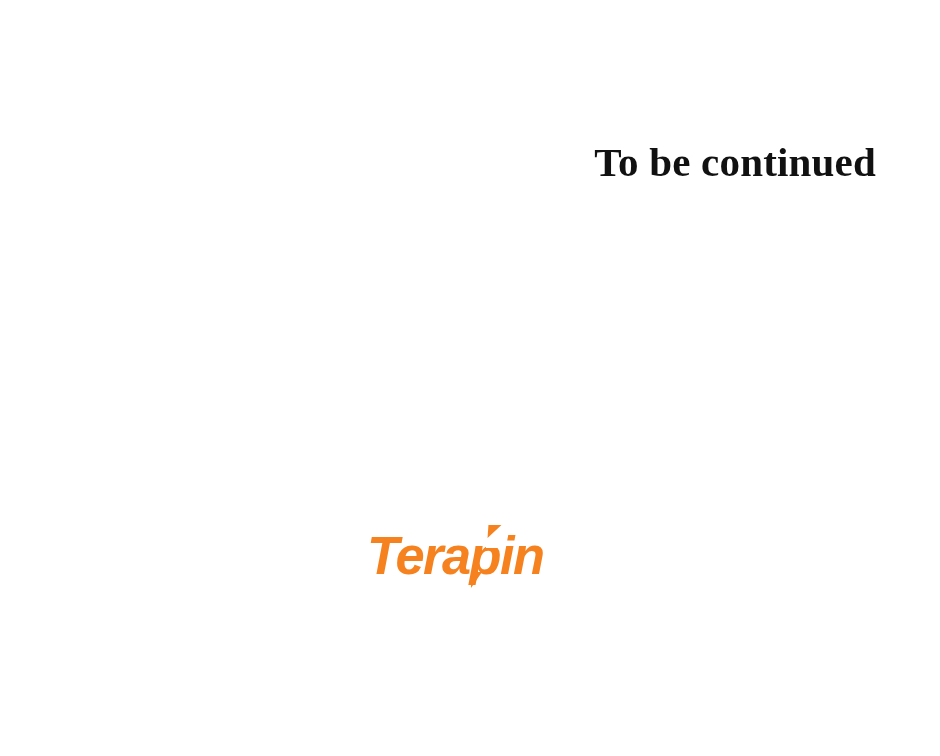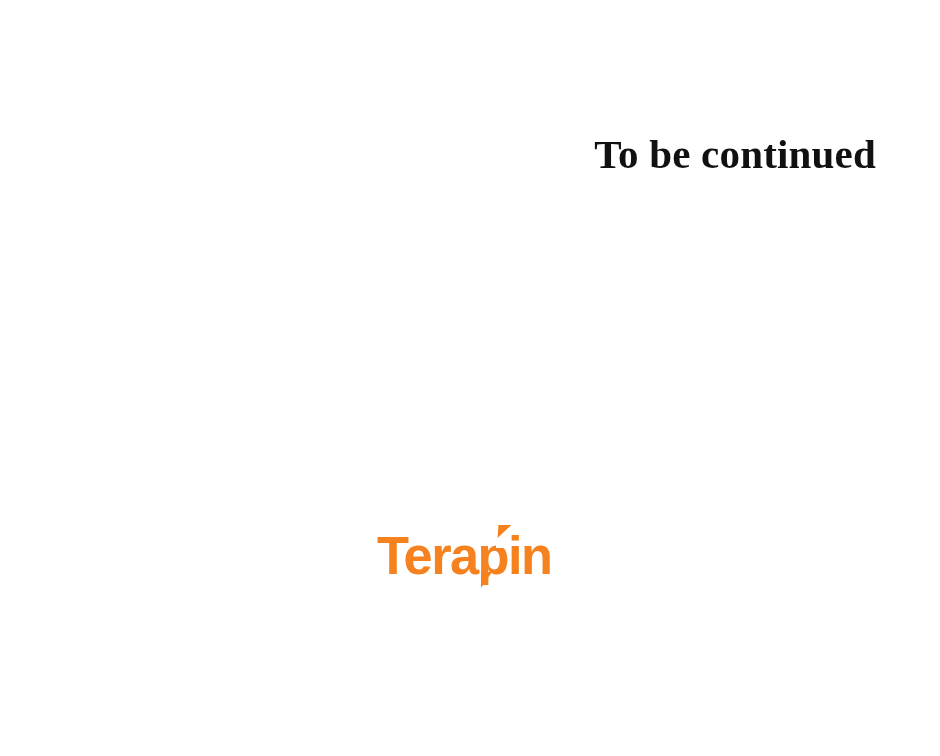--- a/index.html
+++ b/index.html
@@ -19,39 +19,40 @@
     position: relative;
     width: 940px;
     height: 756px;
     background: #ffffff;
   }
 
   
   .slide-title {
     position: absolute;
     left: 0;
-    top: 130px;
+    top: 138px;
     width: 876px;
     text-align: right;
     font-family: "Liberation Serif", "DejaVu Serif", serif;
     font-weight: bold;
     font-size: 41px;
     line-height: 48px;
     letter-spacing: 0.2px;
     color: #111111;
     white-space: nowrap;
   }
 
   
   .logo-block {
     position: absolute;
-    left: 377px;
+    left: 367px;
     top: 528px;
     width: 190px;
     height: 66px;
+    font-style: italic;
   }
 
   .logo-wordmark {
     position: relative;
     display: block;
     font-family: "Liberation Sans", "DejaVu Sans", sans-serif;
     font-weight: bold;
     font-size: 54px;
     line-height: 54px;
     letter-spacing: -1.6px;

